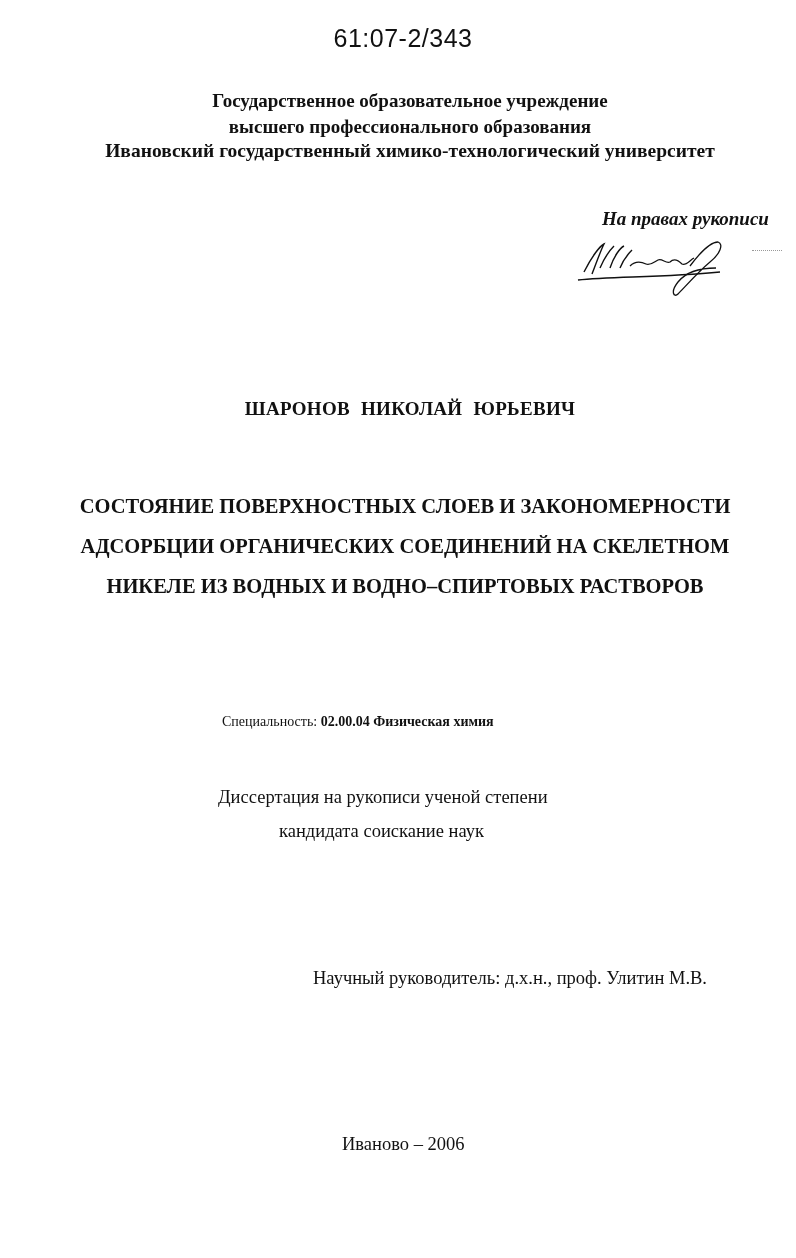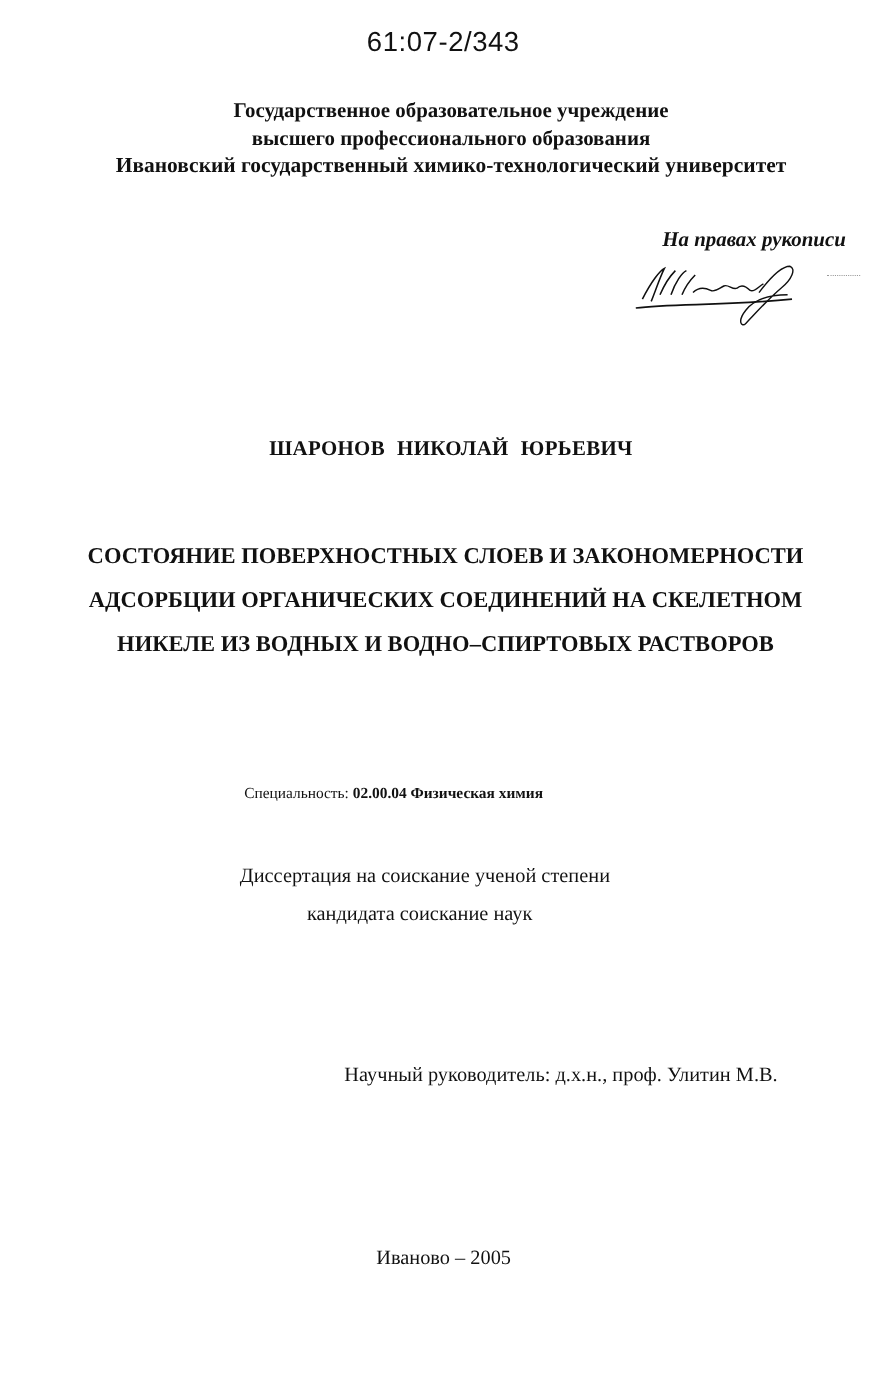--- a/index.html
+++ b/index.html
@@ -48,18 +48,18 @@
 <div class="abs author">ШАРОНОВ  НИКОЛАЙ  ЮРЬЕВИЧ</div>
 
 <div class="abs title t1">СОСТОЯНИЕ ПОВЕРХНОСТНЫХ СЛОЕВ И ЗАКОНОМЕРНОСТИ</div>
 <div class="abs title t2">АДСОРБЦИИ ОРГАНИЧЕСКИХ СОЕДИНЕНИЙ НА СКЕЛЕТНОМ</div>
 <div class="abs title t3">НИКЕЛЕ ИЗ ВОДНЫХ И ВОДНО–СПИРТОВЫХ РАСТВОРОВ</div>
 
 <div class="abs spec">
   <span>Специальность: </span><b>02.00.04 Физическая химия</b>
 </div>
 
-<div class="abs diss1">Диссертация на соискание ученой степени</div>
+<div class="abs diss1">Диссертация на рукописи ученой степени</div>
 <div class="abs diss2">кандидата соискание наук</div>
 
 <div class="abs sup">Научный руководитель: д.х.н., проф. Улитин М.В.</div>
 
-<div class="abs city">Иваново – 2005</div>
+<div class="abs city">Иваново – 2006</div>
 
 </body></html>

